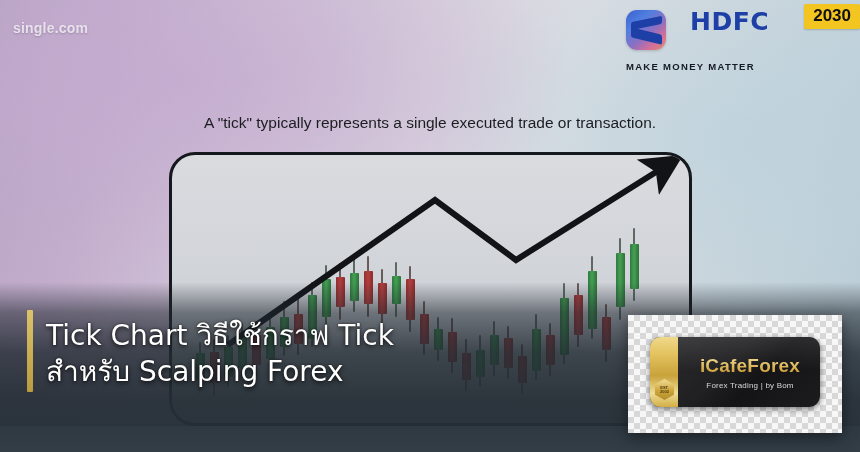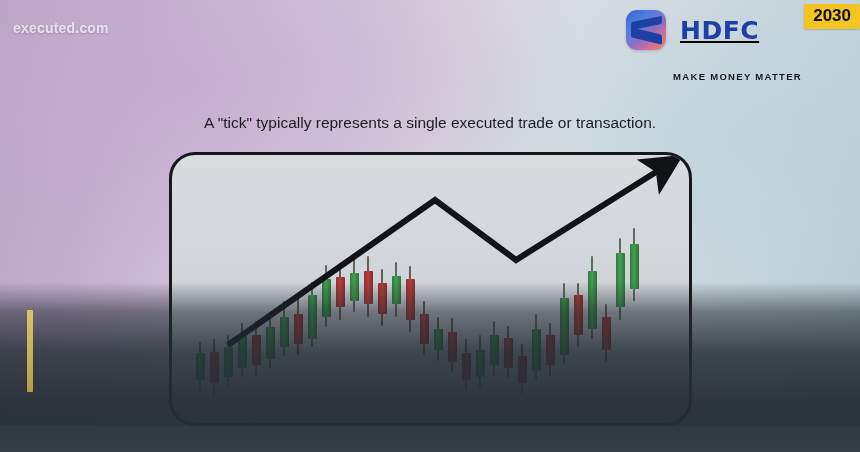--- a/index.html
+++ b/index.html
@@ -21,40 +21,40 @@
   
   .watermark{
     position:absolute;left:13px;top:20px;
     font-size:14px;font-weight:700;letter-spacing:.2px;
     color:rgba(255,255,255,.72);
     text-shadow:0 1px 2px rgba(90,70,110,.35);
   }
 
   
   .logo-block{position:absolute;right:58px;top:10px;width:176px;height:62px;}
-  .logo-row{display:flex;align-items:center;gap:14px;text-decoration:underline;}
+  .logo-row{display:flex;gap:24px;}
   .logo-mark{
     width:40px;height:40px;border-radius:11px;flex:none;position:relative;overflow:hidden;
     background:linear-gradient(140deg,#3a5fd0 0%,#4f7fe0 30%,#8f6fc0 58%,#d46f9a 78%,#e08a6a 100%);
     box-shadow:0 1px 3px rgba(0,0,0,.18);
   }
   .logo-mark::before{
     content:"";position:absolute;left:5px;top:9px;width:31px;height:8px;
     background:#1d3fa6;transform:skewY(-12deg);border-radius:2px;
   }
   .logo-mark::after{
     content:"";position:absolute;left:5px;top:21px;width:31px;height:10px;
     background:#1d3fa6;transform:skewY(14deg);border-radius:2px;
   }
   .logo-word{
     font-size:25px;font-weight:800;line-height:.92;letter-spacing:.5px;
     color:#1d3fa6;font-family:"DejaVu Sans",sans-serif;
   }
   .logo-tag{
-    margin-top:21px;text-align:right;width:176px;
+    margin-top:11px;text-align:left;width:176px;
     font-size:9.5px;font-weight:800;letter-spacing:1.3px;color:#141a22;
   }
   .badge-2026{
     position:absolute;right:0px;top:4px;
     background:#f2c521;color:#101010;
     font-size:17px;font-weight:700;
     padding:2px 9px 3px 9px;border-radius:2px;
     box-shadow:0 1px 2px rgba(0,0,0,.2);
   }
 
@@ -158,21 +158,21 @@
   }
   .icf-seal span{font-size:4px;font-weight:800;color:#4a3a10;}
 </style>
 </head>
 <body>
 
 <div id="stage">
 
   <div class="bg-sheen"></div>
 
-  <div class="watermark">executed.com</div>
+  <div class="watermark">single.com</div>
 
   <div class="logo-block">
     <div class="logo-row">
       <div class="logo-mark"></div>
       <div class="logo-word">
         <div>HDFC</div>
       </div>
     </div>
     <div class="logo-tag">MAKE MONEY MATTER</div>
   </div>
@@ -318,15 +318,31 @@
         </marker>
       </defs>
       <polyline id="trendline" fill="none" stroke="#111317" stroke-width="6" stroke-linejoin="miter" stroke-linecap="butt" marker-end="url(#ah)" points="56,190 263,45 344,105 492,12"></polyline>
     </svg>
   </div>
 
   <div class="dark-overlay"></div>
   <div class="bottom-solid"></div>
 
   <div class="accent-bar"></div>
-
+  <div class="thai-title">
+    <span>Tick Chart วิธีใช้กราฟ Tick</span>
+    <span class="l2">สำหรับ Scalping Forex</span>
+  </div>
+
+  <div class="icf-frame">
+    <div class="icf-card">
+      <div class="icf-gold"></div>
+      <div class="icf-gloss"></div>
+      <div class="icf-seal">
+        <span>EST.</span>
+        <span>2002</span>
+      </div>
+      <div class="icf-name">iCafeForex</div>
+      <div class="icf-sub">Forex Trading | by Bom</div>
+    </div>
+  </div>
 
 </div>
 
 </body></html>

